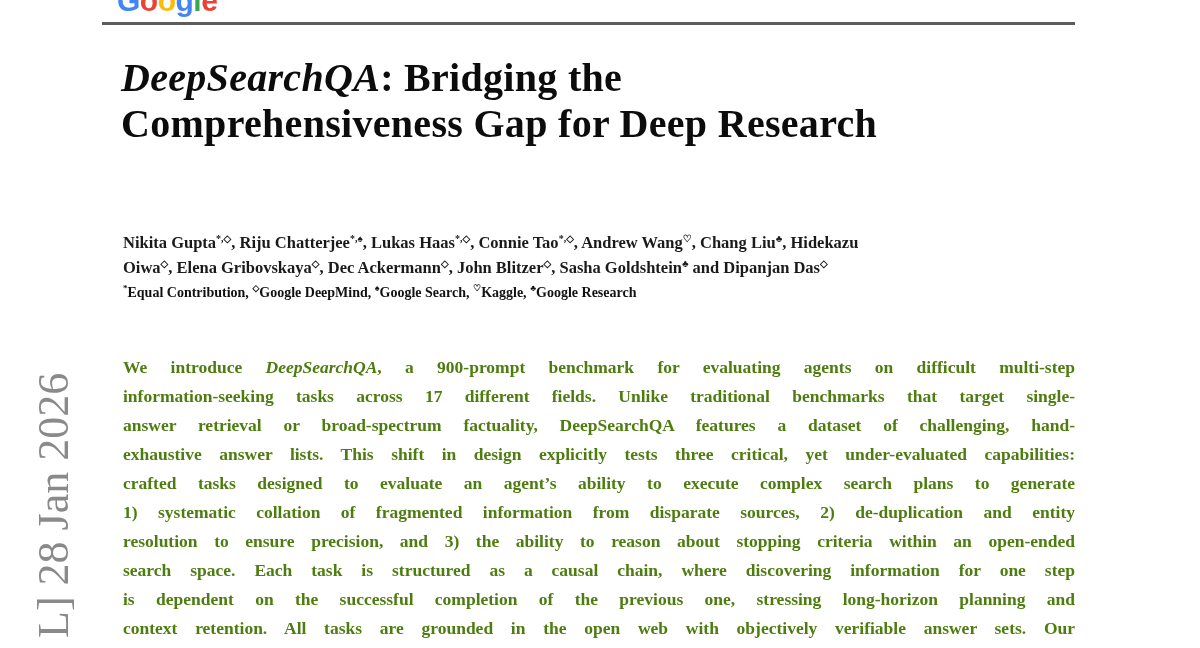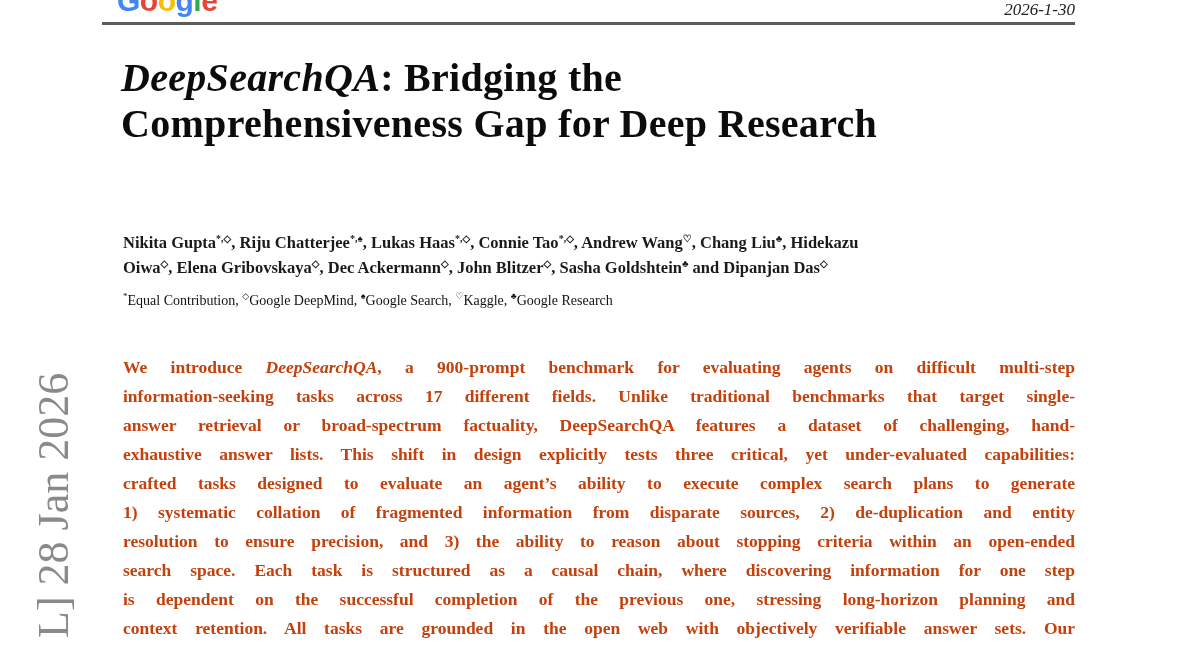--- a/index.html
+++ b/index.html
@@ -32,28 +32,28 @@
   }
   .title .ti { font-style:italic; }
 
   
   .authors {
     position:absolute; left:123px; top:230px; width:952px;
     font-size:16.5px; line-height:25px; font-weight:700; color:#1a1a1a;
   }
   .authors sup { font-size:10px; line-height:0; }
   .affil {
-    margin-top:12px; font-size:14px; font-weight:400; line-height:18px; color:#111;
+    margin-top:4px; font-size:14px; font-weight:700; line-height:18px; color:#111;
   }
   .affil sup { font-size:9px; line-height:0; }
 
   
   .abstract {
     position:absolute; left:123px; top:353px; width:952px;
-    font-size:17.5px; line-height:29px; font-weight:700; color:#c2410c;
+    font-size:17.5px; line-height:29px; font-weight:700; color:#4d7c0f;
   }
   .abs-line { text-align:justify; text-align-last:justify; }
   .ai { font-style:italic; }
 
   
   .watermark {
     position:absolute; left:32px; top:638px;
     transform-origin:0 0; transform:rotate(-90deg);
     white-space:nowrap; font-size:44px; line-height:44px;
     font-family:"Liberation Serif", serif; color:#8a8a8a;
@@ -61,21 +61,20 @@
 </style>
 </head>
 <body>
 
 <div class="page">
 
   <div class="logo">
     <span style="color: rgb(66, 133, 244);">G</span><span style="color: rgb(234, 67, 53);">o</span><span style="color: rgb(251, 188, 5);">o</span><span style="color: rgb(66, 133, 244);">g</span><span style="color: rgb(52, 168, 83);">l</span><span style="color: rgb(234, 67, 53);">e</span>
   </div>
 
-  <div class="date">2026-1-30</div>
   <div class="rule"></div>
 
   <h1 class="title"><span class="ti">DeepSearchQA</span><span>: Bridging the</span><br><span>Comprehensiveness Gap for Deep Research</span><br></h1>
 
   <div class="authors">
     <div class="au-line">
       
     <span class="au"><span>Nikita Gupta</span><sup>*,◇</sup></span><span class="au"><span>, Riju Chatterjee</span><sup>*,♠</sup></span><span class="au"><span>, Lukas Haas</span><sup>*,◇</sup></span><span class="au"><span>, Connie Tao</span><sup>*,◇</sup></span><span class="au"><span>, Andrew Wang</span><sup>♡</sup></span><span class="au"><span>, Chang Liu</span><sup>♣</sup></span><span class="au"><span>, Hidekazu</span><sup></sup></span></div>
     <div class="au-line">
       

